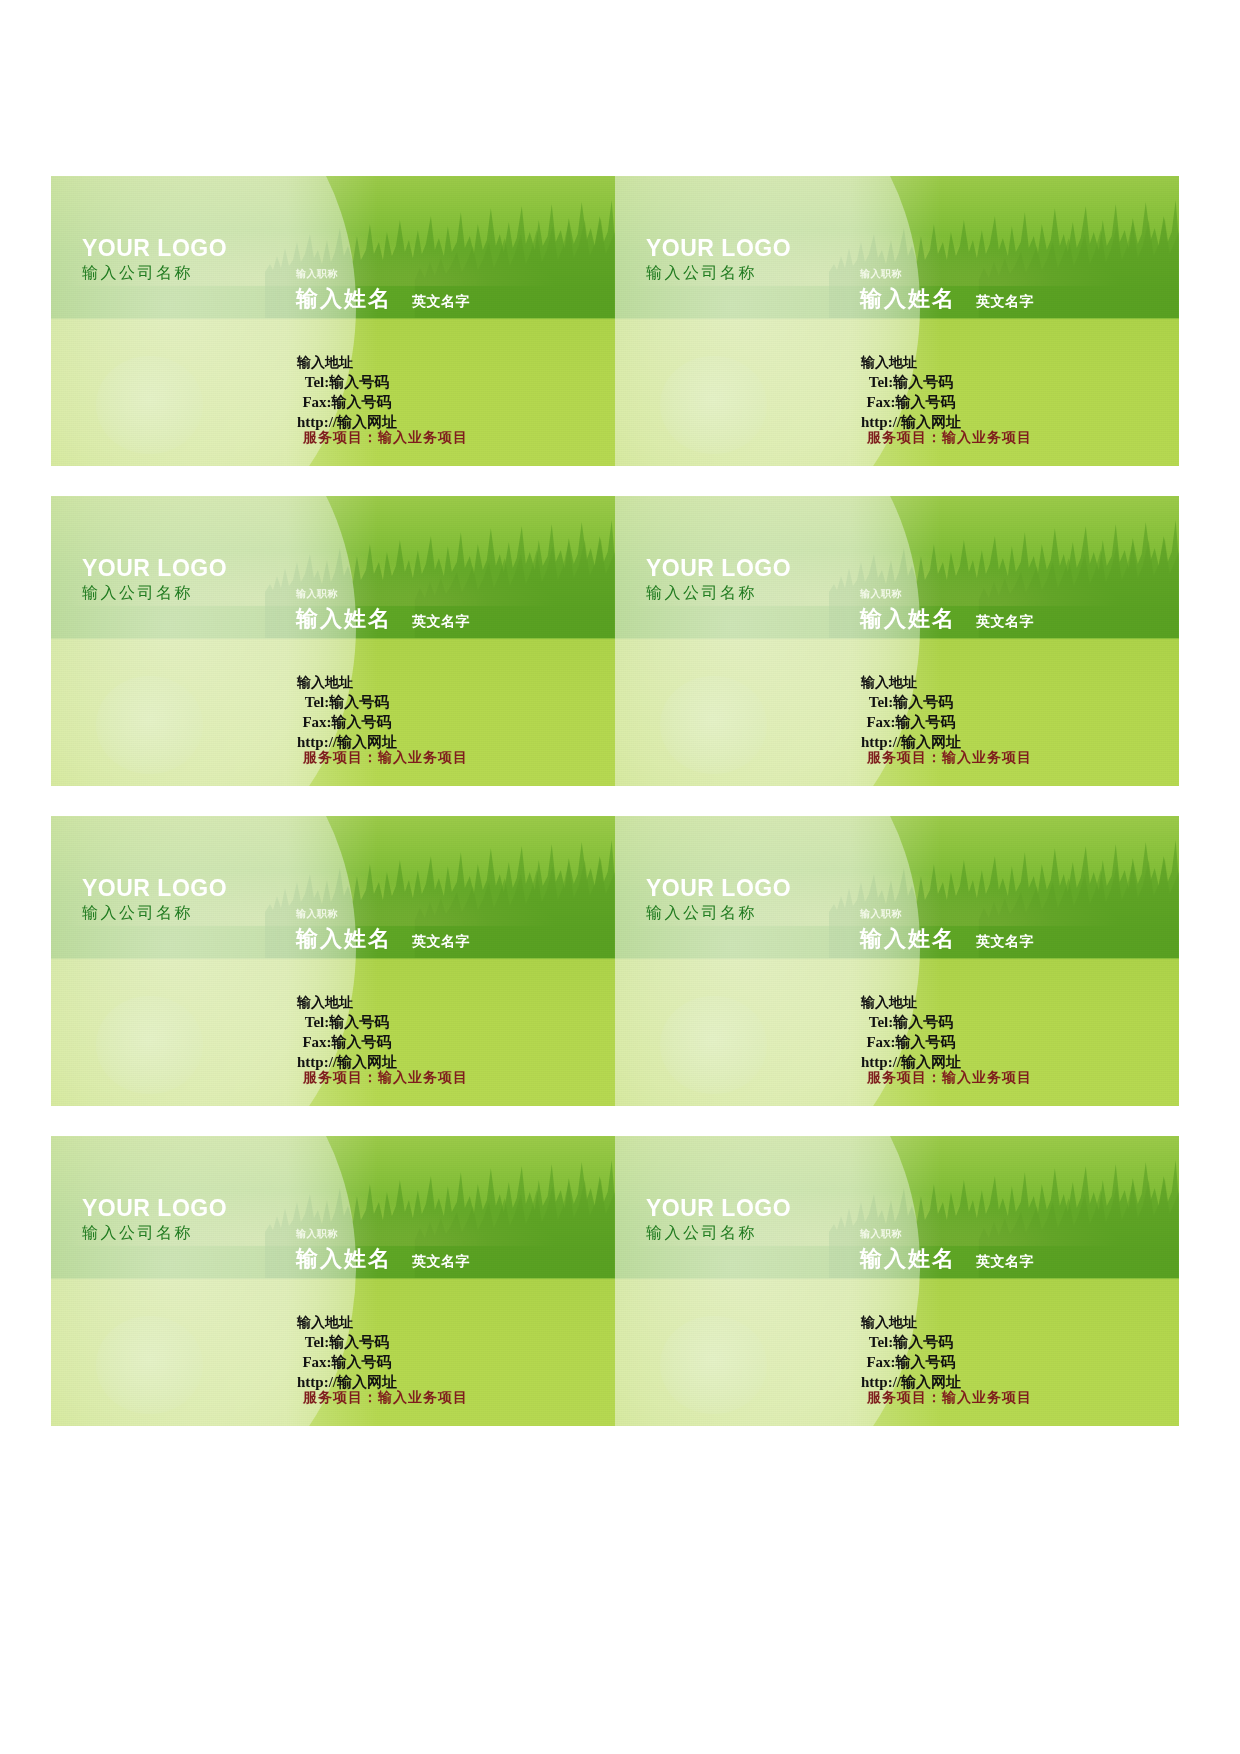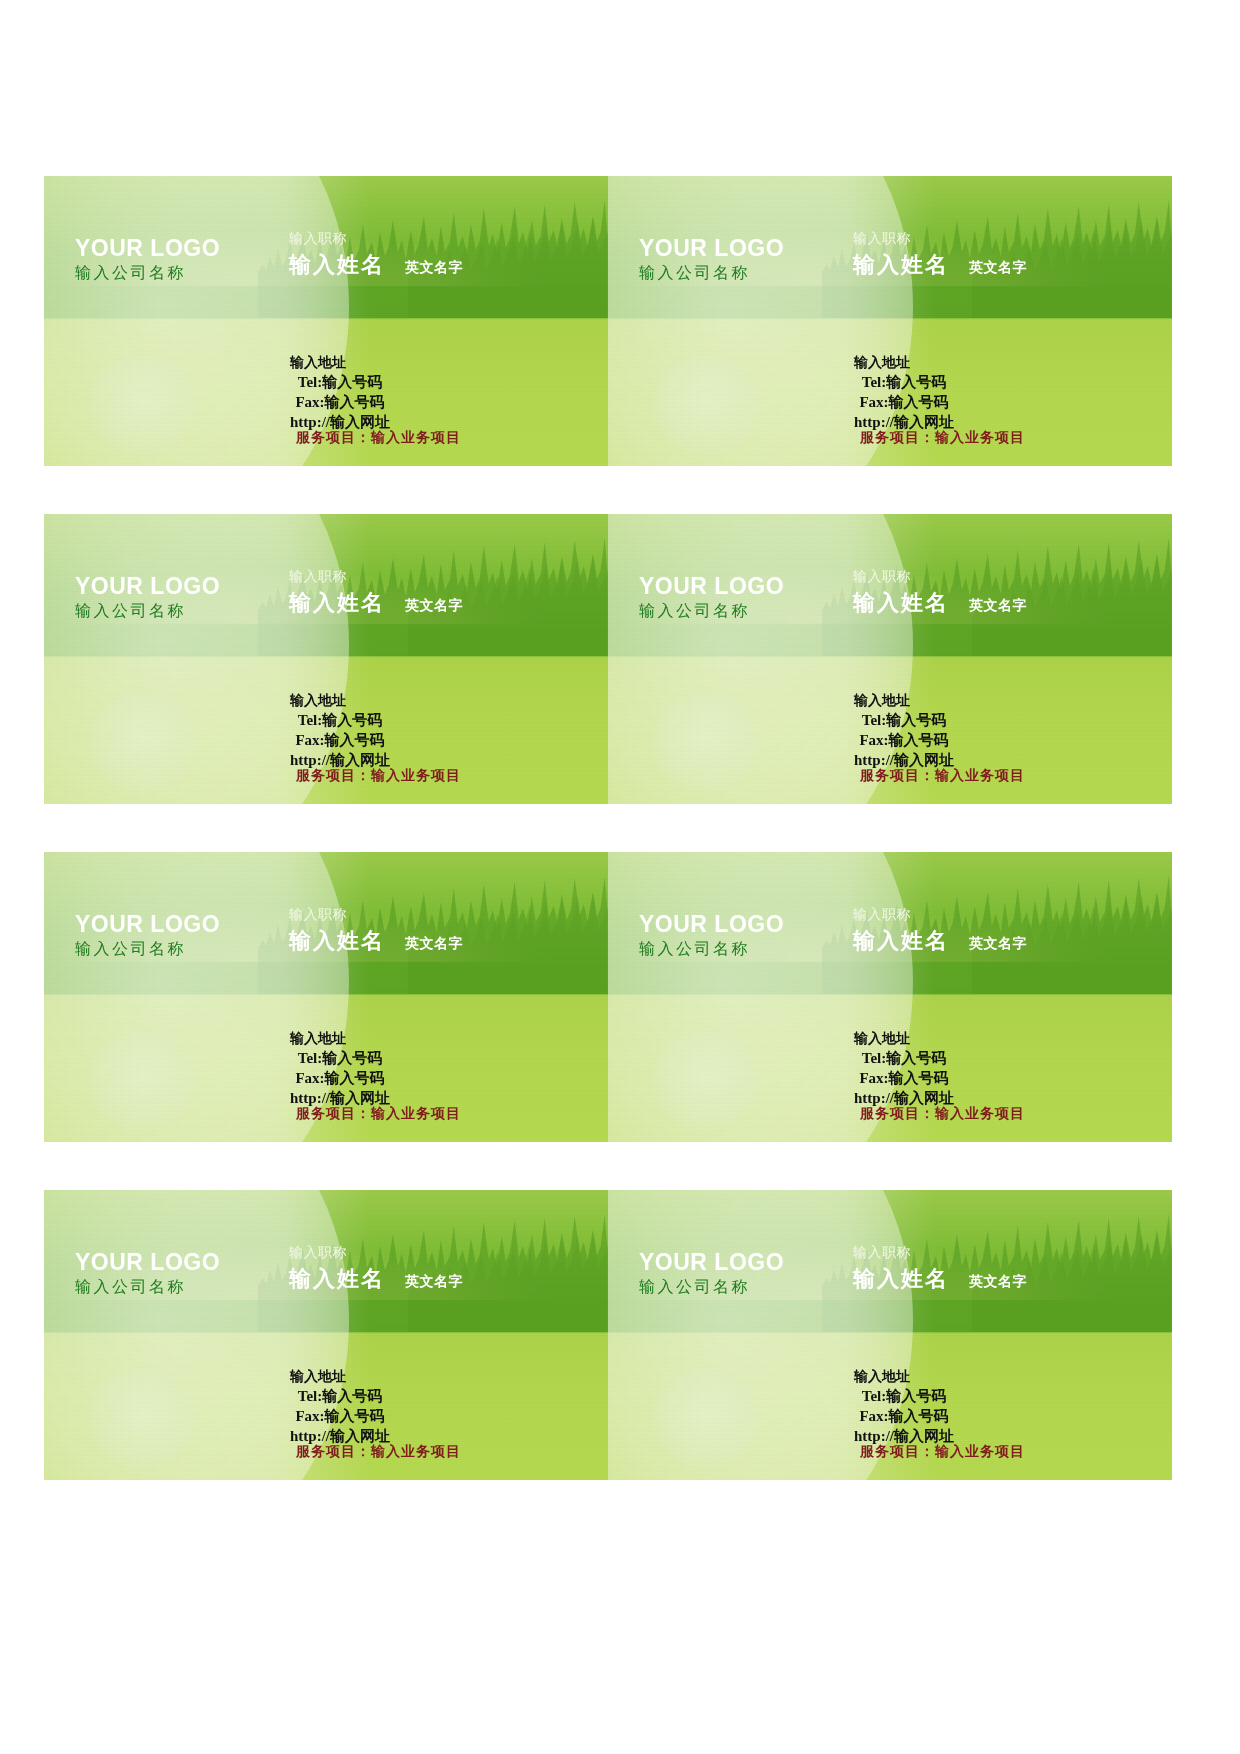--- a/index.html
+++ b/index.html
@@ -17,29 +17,29 @@
   .sheet {
     position: relative;
     width: 1240px;
     height: 1754px;
     background: #ffffff;
   }
 
   
   .card-grid {
     position: absolute;
-    left: 44px;
+    left: 51px;
     top: 176px;
     width: 1126px;
     height: 1234px;
     display: grid;
     grid-template-columns: 564px 564px;
     grid-template-rows: 290px 290px 290px 290px;
     column-gap: -2px;
-    row-gap: 48px;
+    row-gap: 30px;
   }
 
   .card {
     position: relative;
     width: 564px;
     height: 290px;
     overflow: hidden;
     box-sizing: border-box;
   }
 
@@ -170,25 +170,26 @@
     white-space: nowrap;
   }
 
   .name-block {
     position: absolute;
     left: 245px;
     top: 55px;
     line-height: 1;
   }
   .job-title {
-    font-size: 14px;
-    font-weight: normal;
+    font-size: 10px;
+    font-weight: bold;
     color: #f2f8e8;
     letter-spacing: .5px;
     white-space: nowrap;
+    margin-top: 38px;
   }
   .person-line {
     margin-top: 9px;
     white-space: nowrap;
     color: #ffffff;
   }
   .person-name {
     font-size: 22px;
     font-weight: bold;
     letter-spacing: 2px;

